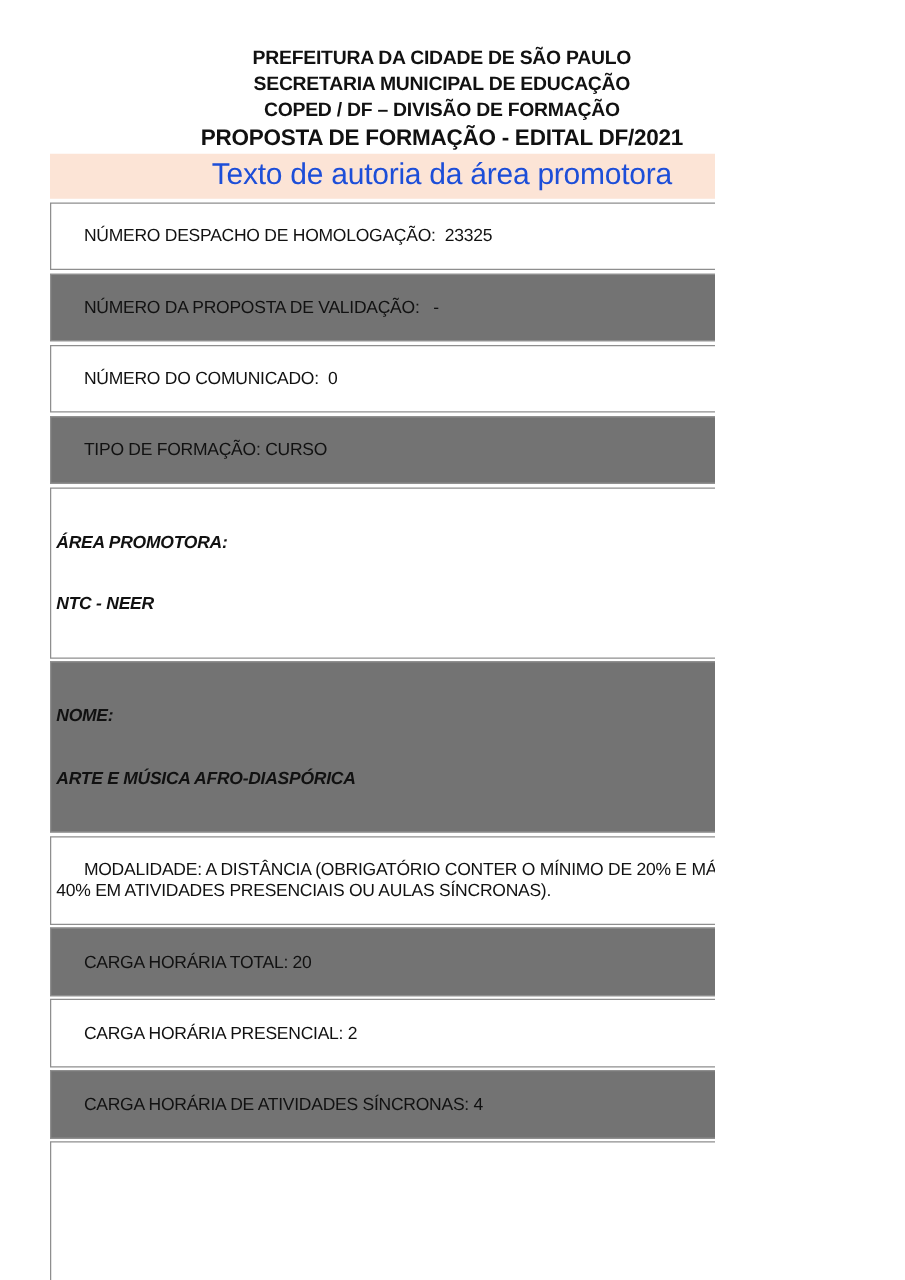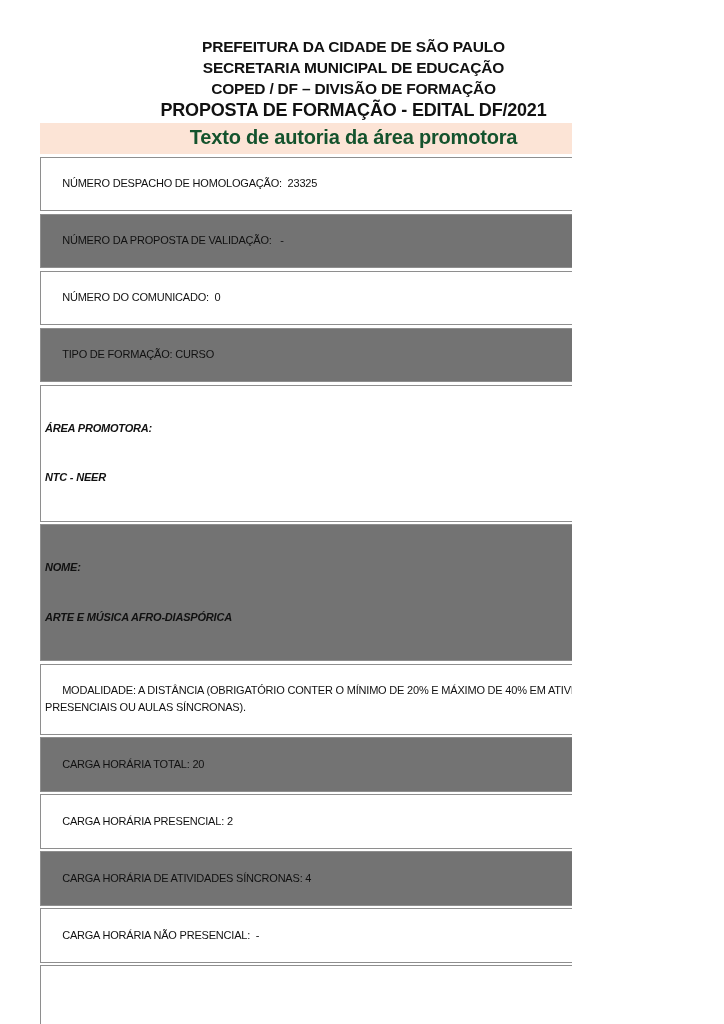--- a/index.html
+++ b/index.html
@@ -40,32 +40,32 @@
     white-space: pre;
   }
   
   .banner {
     margin-top: 1px;
     background: #fce4d6;
     text-align: center;
     padding: 3px 0 5px 0;
   }
   .banner-text {
-    font-weight: bold;
-    font-size: 20px;
+    font-weight: normal;
+    font-size: 24px;
     letter-spacing: -0.2px;
-    color: #14532d;
+    color: #1d4ed8;
   }
   
   .row {
     border: 1px solid #8e8e8e;
     background: #ffffff;
     margin-top: 2.5px;
     padding: 1px 4px 2px 4px;
-    font-size: 11px;
+    font-size: 14px;
     line-height: 16.5px;
     letter-spacing: -0.2px;
     white-space: pre-wrap;
   }
   .row.peach { background: #737373; }
   .row.bold  { font-weight: bold; }
   .rline { display: block; font-style: italic; }
 </style>
 </head>
 <body>
@@ -120,23 +120,20 @@
     </div>
 
     <div class="row">
       <span>CARGA HORÁRIA PRESENCIAL: 2</span>
     </div>
 
     <div class="row peach">
       <span>CARGA HORÁRIA DE ATIVIDADES SÍNCRONAS: 4</span>
     </div>
 
-    <div class="row">
-      <span>CARGA HORÁRIA NÃO PRESENCIAL:  -</span>
-    </div>
 
 
     <div class="row block">
       
       
       
       
       
       
     </div>

